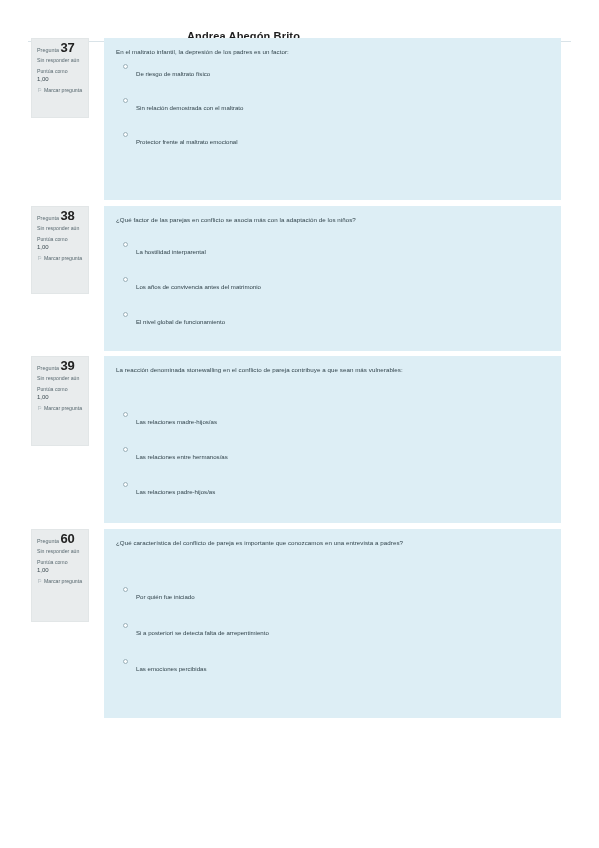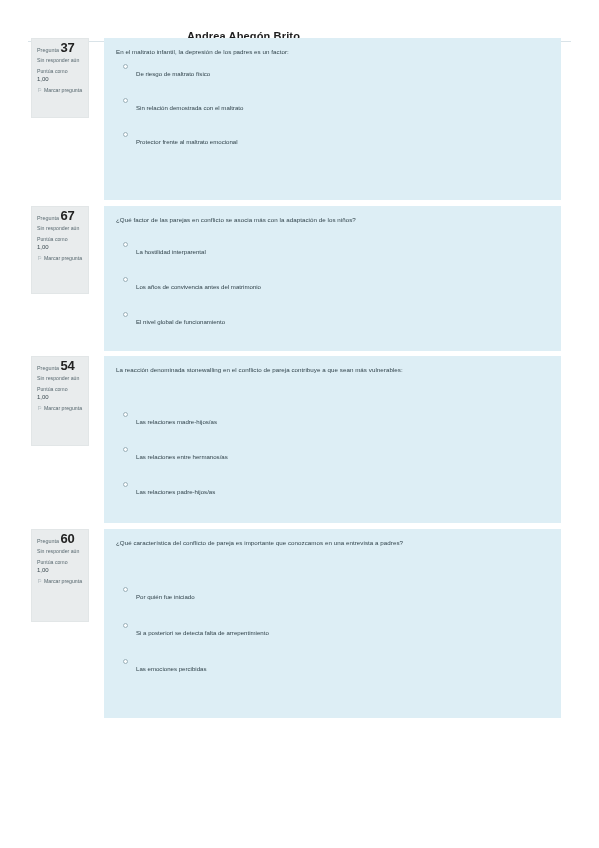--- a/index.html
+++ b/index.html
@@ -191,21 +191,21 @@
           <span class="radio"></span>
           <span class="answer-label">Protector frente al maltrato emocional</span>
         </li>
       </ul>
     </div>
   </div>
 
   <div class="question-row" style="top:206px;">
     <div class="qinfo" style="top:0px;height:88px;">
       <div class="q-no">
-        <span>Pregunta</span> <b>67</b>
+        <span>Pregunta</span> <b>38</b>
       </div>
       <div class="q-state">Sin responder aún</div>
       <div class="q-grade">
         <span>Puntúa como</span>
         <span class="val">1,00</span>
       </div>
       <div class="q-flag">
         <span class="flag-icon">⚐</span><span>Marcar pregunta</span>
       </div>
     </div>
@@ -224,21 +224,21 @@
           <span class="radio"></span>
           <span class="answer-label">El nivel global de funcionamiento</span>
         </li>
       </ul>
     </div>
   </div>
 
   <div class="question-row" style="top:356px;">
     <div class="qinfo" style="top:0px;height:90px;">
       <div class="q-no">
-        <span>Pregunta</span> <b>54</b>
+        <span>Pregunta</span> <b>39</b>
       </div>
       <div class="q-state">Sin responder aún</div>
       <div class="q-grade">
         <span>Puntúa como</span>
         <span class="val">1,00</span>
       </div>
       <div class="q-flag">
         <span class="flag-icon">⚐</span><span>Marcar pregunta</span>
       </div>
     </div>

